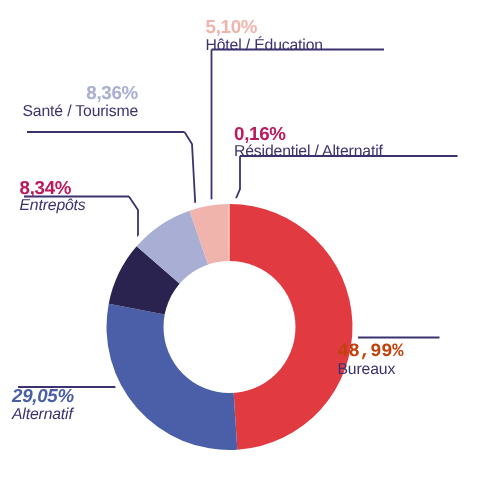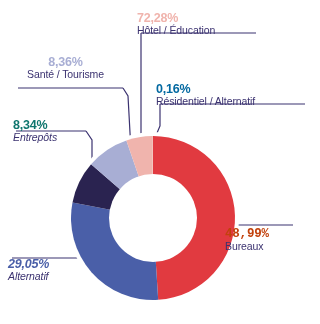--- a/index.html
+++ b/index.html
@@ -14,25 +14,25 @@
   .donut-wrap{position:absolute;left:63px;top:128px;width:180px;height:180px;}
   .donut-svg{display:block;width:180px;height:180px;}
   .label{position:absolute;white-space:nowrap;line-height:1.05;}
   .pct{font-weight:bold;font-size:12.5px;letter-spacing:-0.2px;}
   .nm{font-size:10.5px;color:#3b3270;letter-spacing:-0.1px;}
   .nm2{font-size:10.5px;color:#3b3270;letter-spacing:-0.1px;display:block;font-style:italic;}
   svg.leaders{position:absolute;left:0;top:0;width:307px;height:324px;pointer-events:none;}
   .lbl-sante{left:137px;top:12px;text-align:left;}
   .lbl-sante .pct{color:#f0b4ad;}
   .lbl-resid{left:156px;top:83px;text-align:left;}
-  .lbl-resid .pct{color:#0369a1;}
-  .lbl-hotel{left:27px;top:56px;text-align:center;}
+  .lbl-resid .pct{color:#be185d;}
+  .lbl-hotel{left:15px;top:56px;text-align:right;}
   .lbl-hotel .pct{color:#a8aed4;}
   .lbl-activ{left:13px;top:119px;text-align:left;}
-  .lbl-activ .pct{color:#0f766e;}
+  .lbl-activ .pct{color:#be185d;}
   .lbl-comm{left:8px;top:258px;text-align:left;font-style:italic;}
   .lbl-comm .pct{color:#4a5fa8;}
   .lbl-bur{left:225px;top:228px;text-align:left;}
   .lbl-bur .pct{color:#c2410c;font-family:Liberation Mono, monospace;}
 </style>
 </head>
 <body>
 
 <div id="chart-root">
 
@@ -62,21 +62,21 @@
           <path d="M 90 90 L 9.491316920601577 74.43234286024428 A 82 82 0 0 1 28.08377825158282 36.237731777752984 Z" fill="#2a2350"></path>
           <path d="M 90 90 L 28.08377825158282 36.237731777752984 A 82 82 0 0 1 63.39003263100255 12.437704800458036 Z" fill="#a8aed4"></path>
           <path d="M 90 90 L 63.39003263100255 12.437704800458036 A 82 82 0 0 1 89.17565997314811 8.00414361981376 Z" fill="#f0b4ad"></path>
           <path d="M 90 90 L 89.17565997314811 8.00414361981376 A 82 82 0 0 1 90.00000000000006 8 Z" fill="#f0b4ad"></path>
         </g>
       <circle cx="90" cy="90" r="44" fill="#ffffff"></circle>
     </svg>
   </div>
 
   <div class="label lbl-sante">
-    <div class="pct">72,28%</div>
+    <div class="pct">5,10%</div>
     <div class="nm">Hôtel / Éducation</div>
   </div>
 
   <div class="label lbl-resid">
     <div class="pct">0,16%</div>
     <div class="nm">Résidentiel / Alternatif</div>
   </div>
 
   <div class="label lbl-hotel">
     <div class="pct">8,36%</div>

